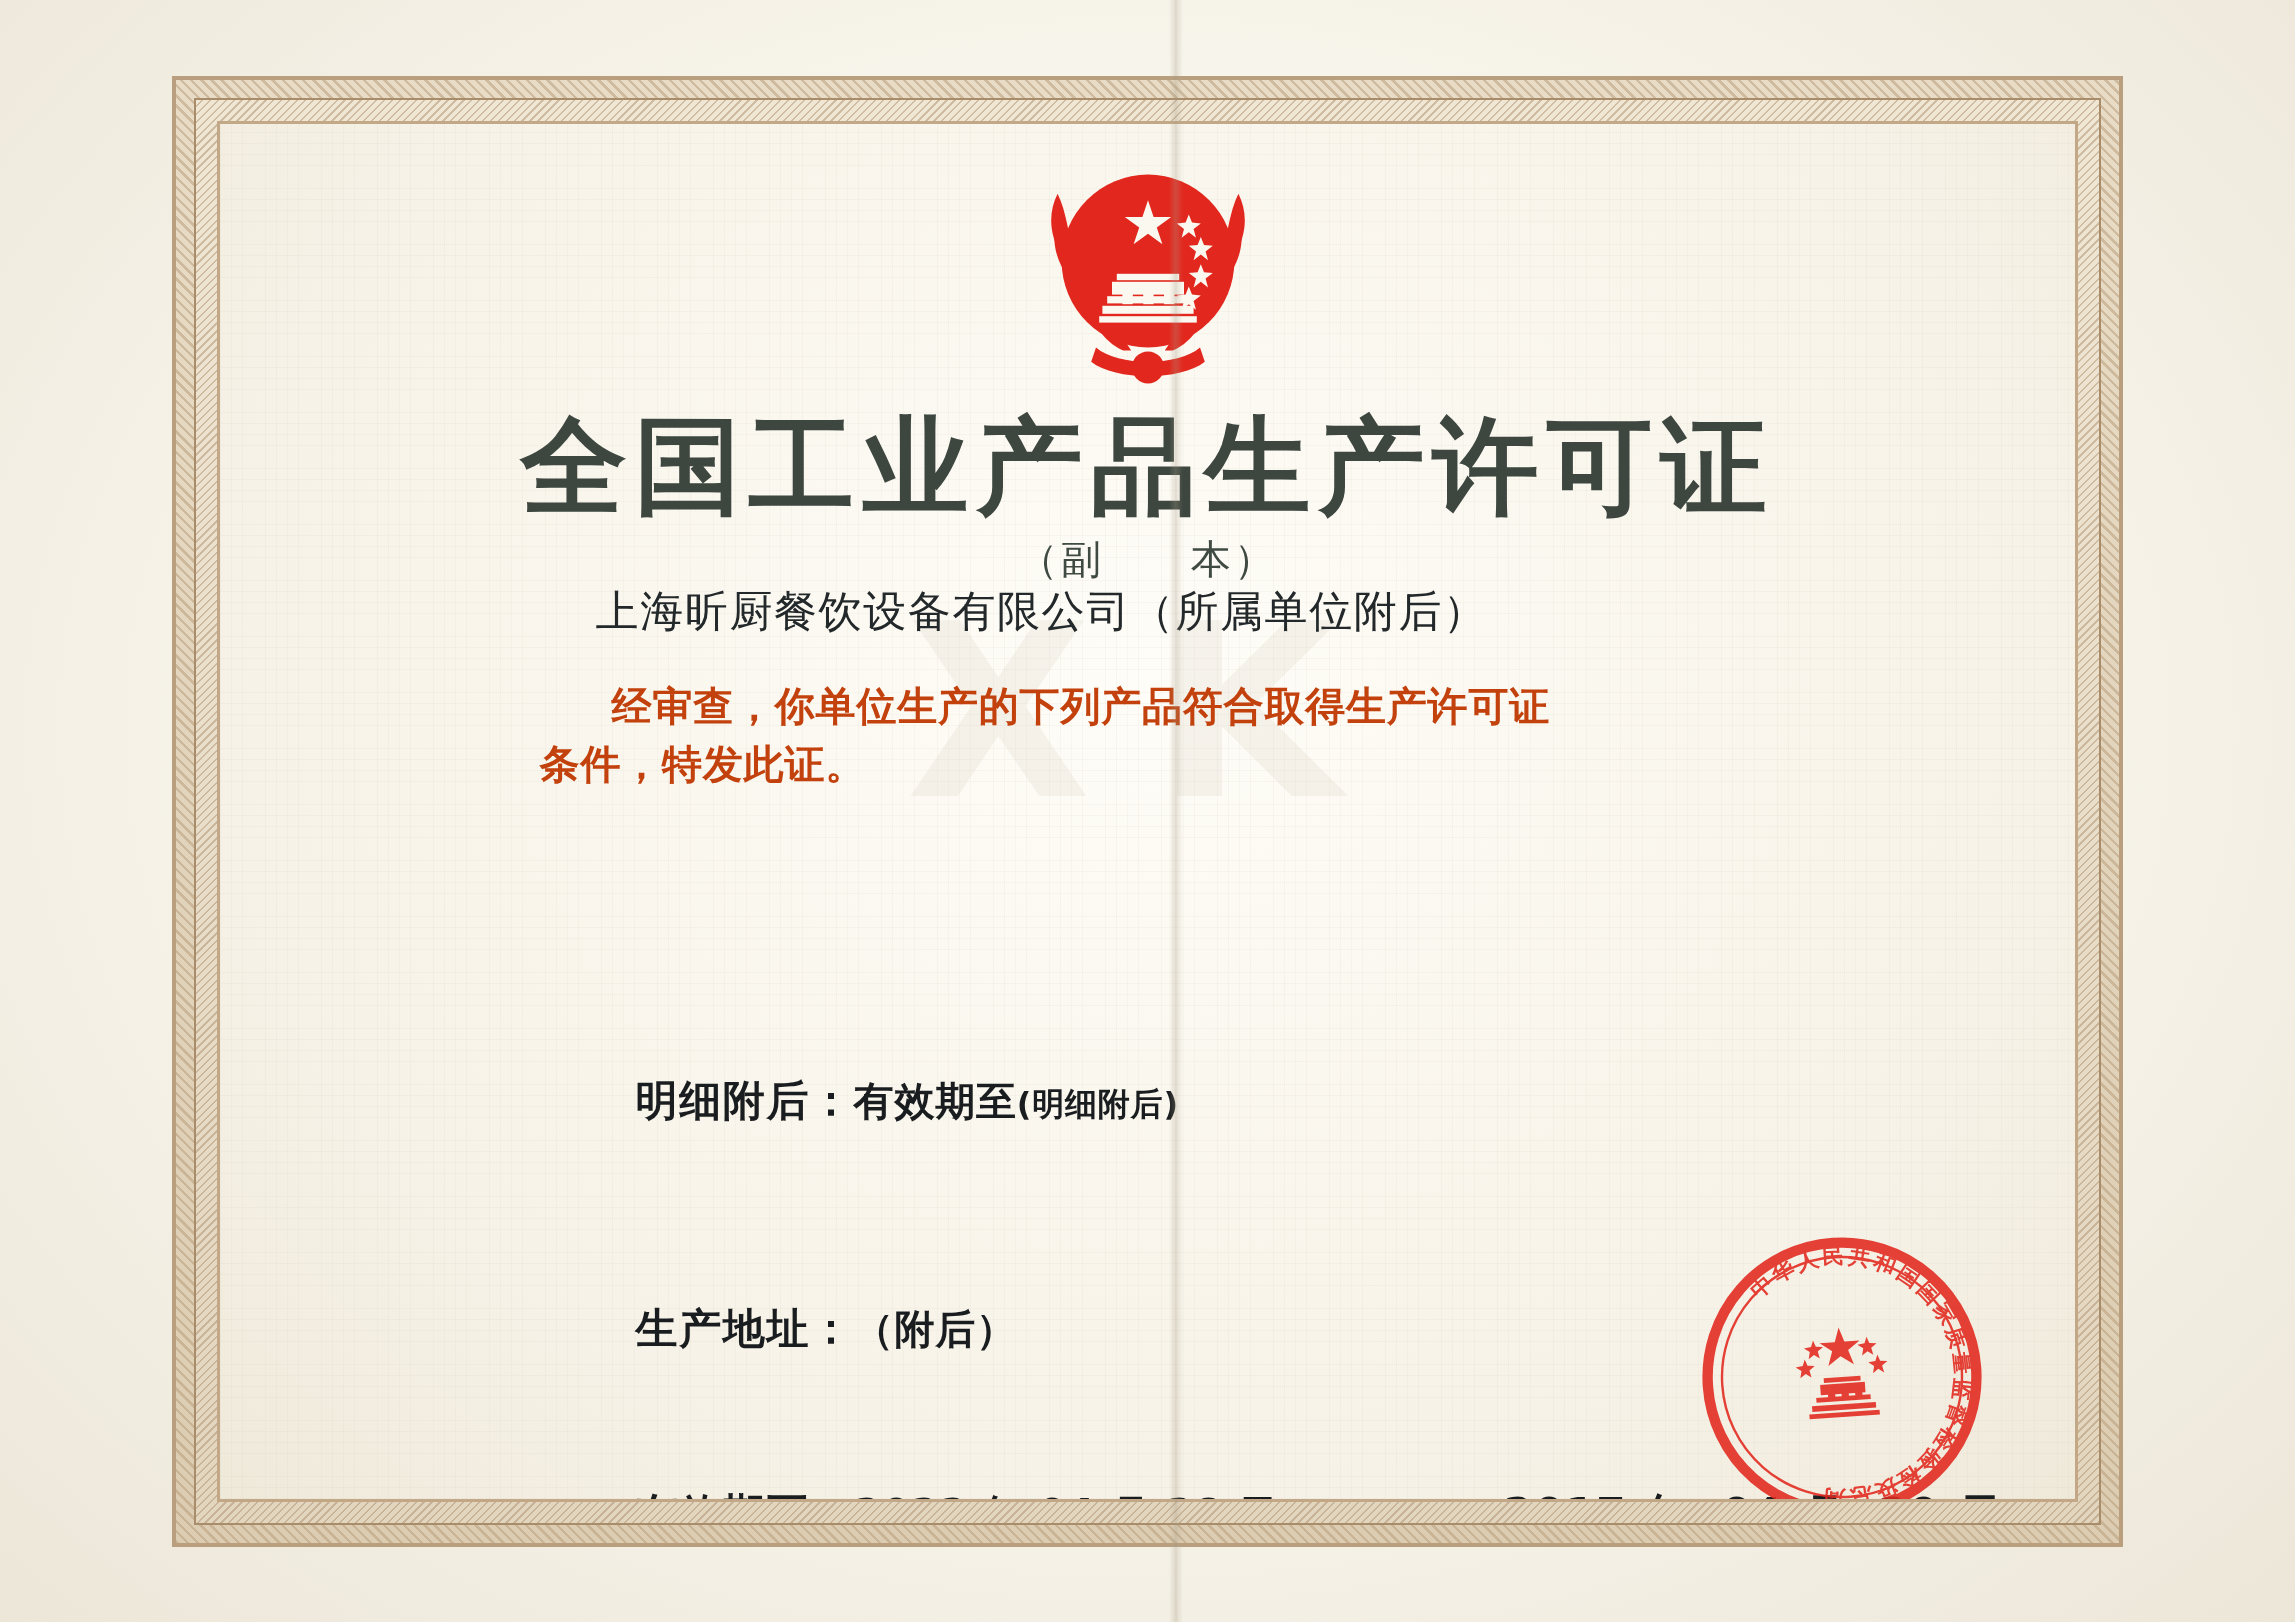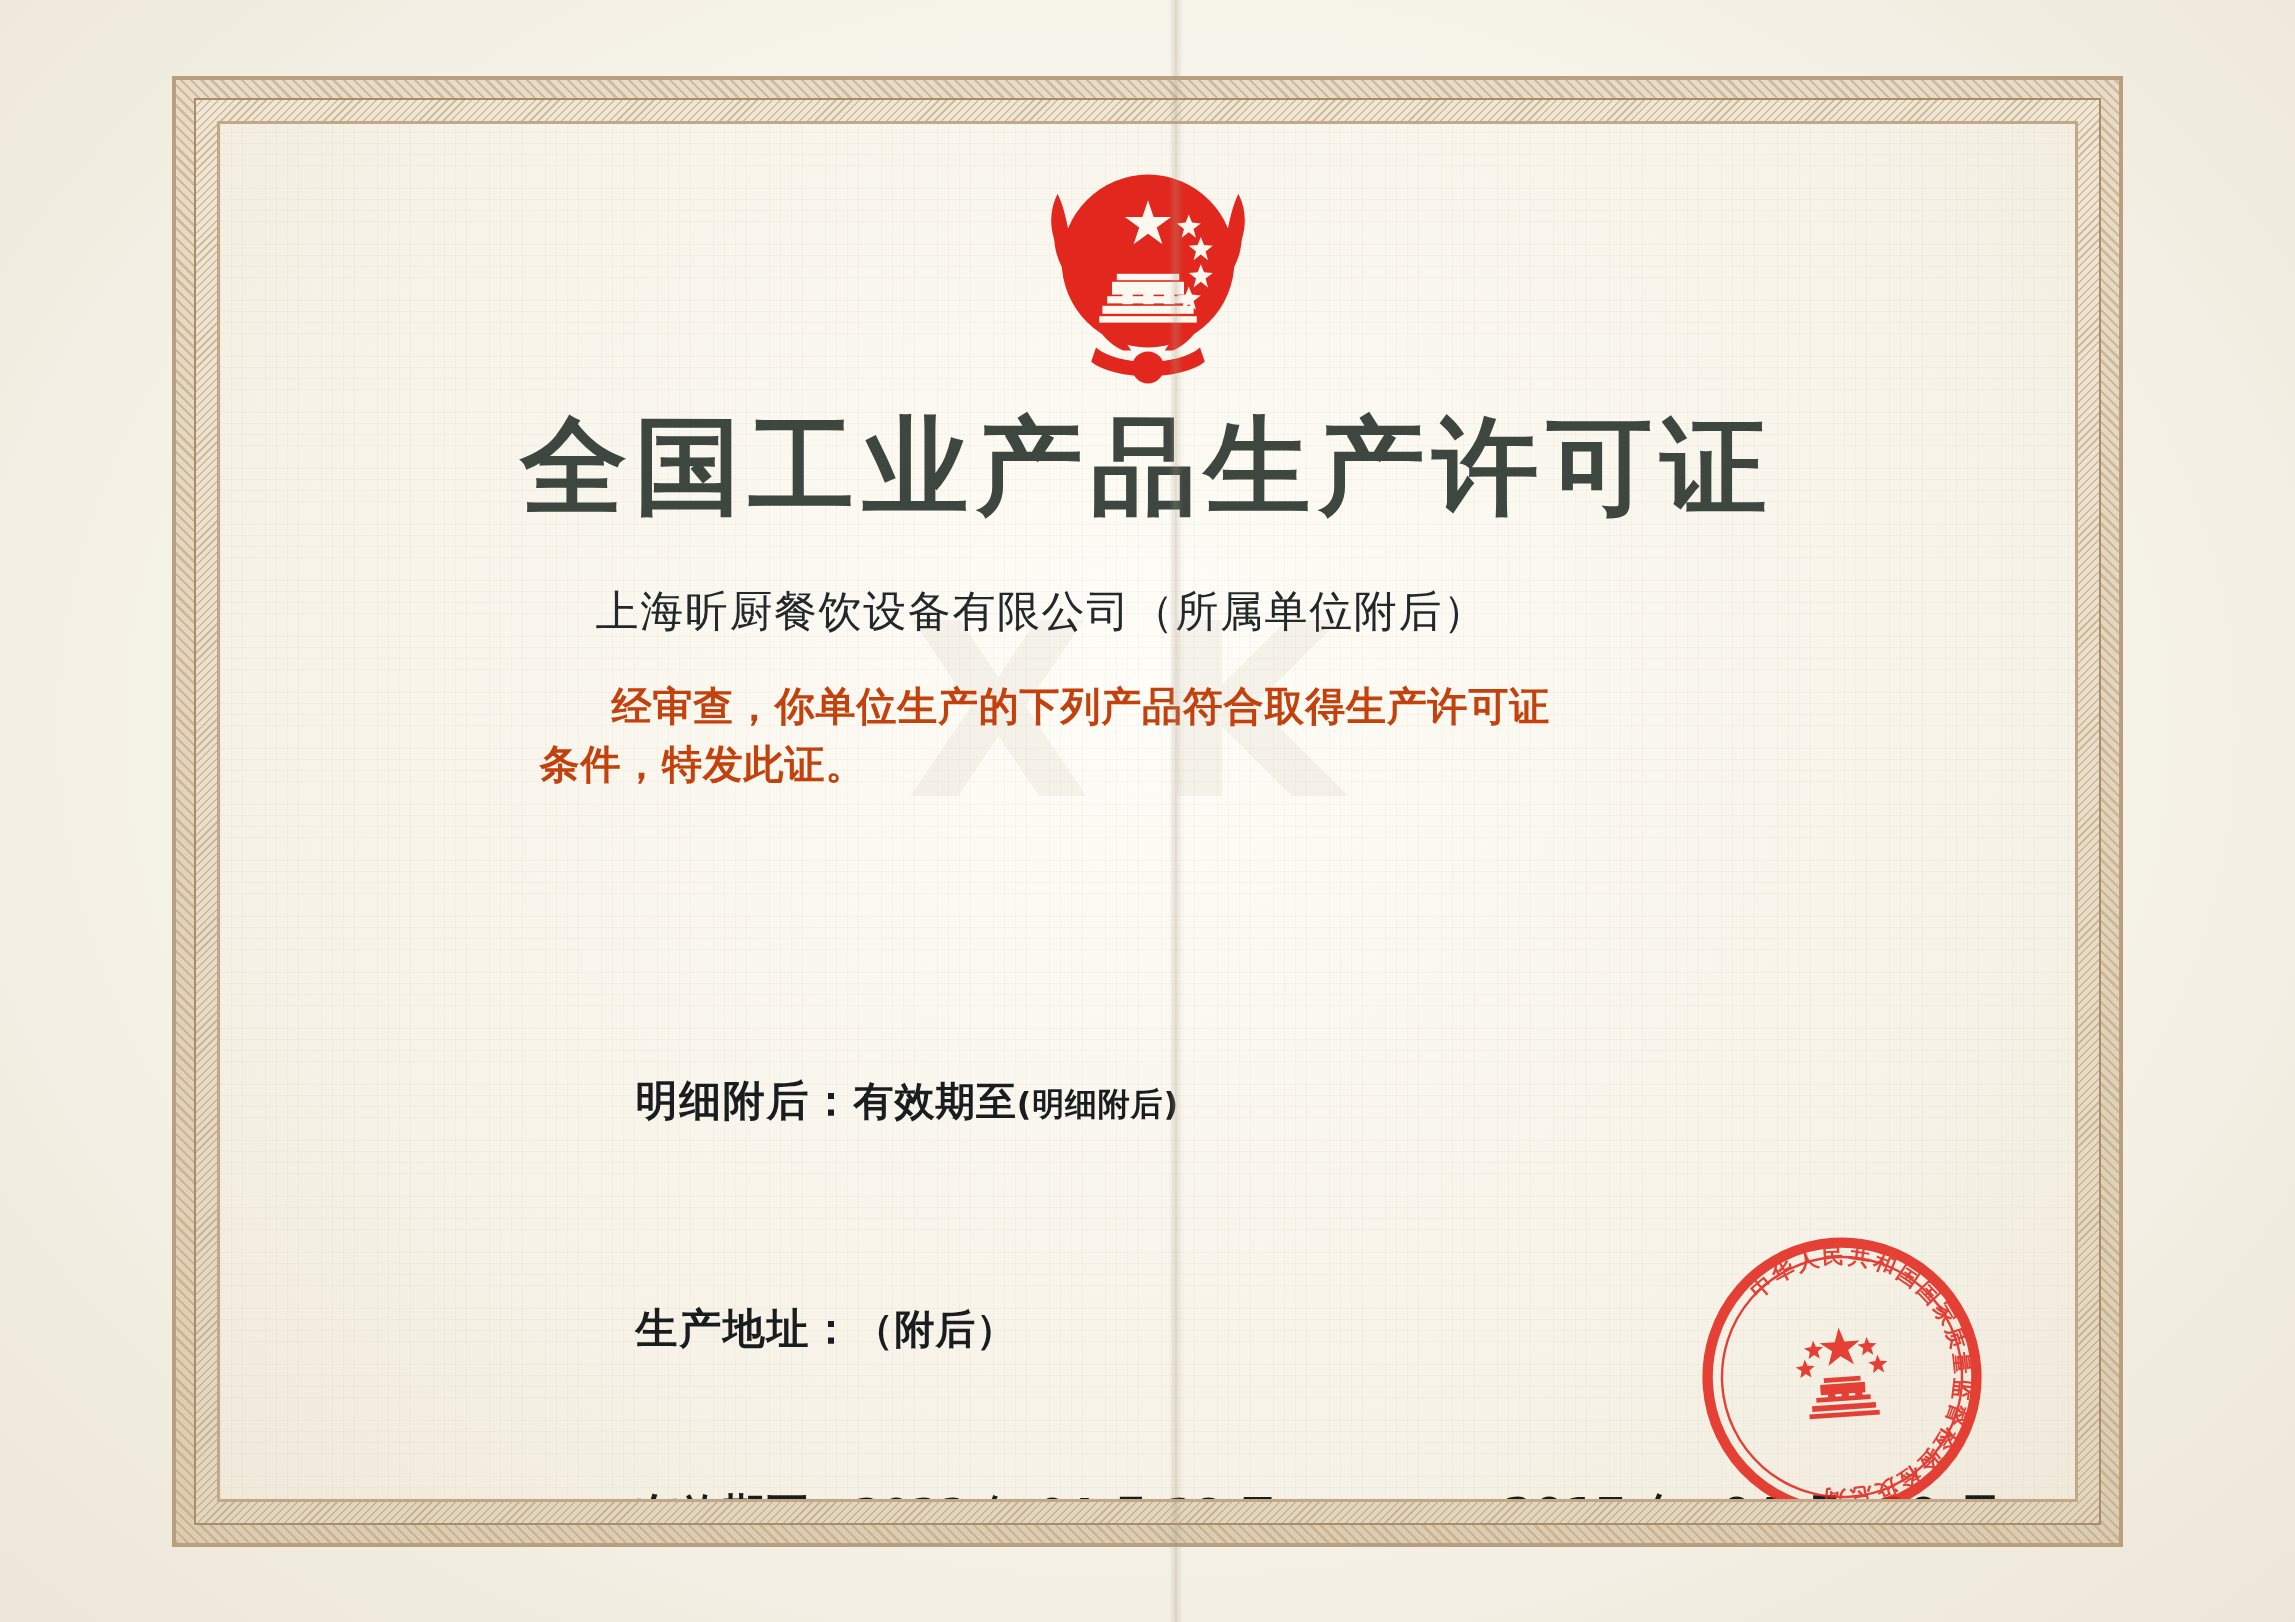--- a/index.html
+++ b/index.html
@@ -275,20 +275,21 @@
                 <polygon points="165,74 172,95 194,95 176,108 183,129 165,116 147,129 154,108 136,95 158,95"></polygon>
                 <polygon points="216,92 220,102 231,103 222,110 225,121 216,114 207,121 210,110 201,103 212,102"></polygon>
                 <polygon points="231,120 235,130 246,131 237,138 240,149 231,142 222,149 225,138 216,131 227,130"></polygon>
                 <polygon points="231,154 235,164 246,165 237,172 240,183 231,176 222,183 225,172 216,165 227,164"></polygon>
                 <polygon points="216,182 220,192 231,193 222,200 225,211 216,204 207,211 210,200 201,193 212,192"></polygon>
               </g>
             </svg>
           </div>
 
           <div class="main-title">全国工业产品生产许可证</div>
+          <div class="sub-title">（副　　本）</div>
 
           <div class="company-line">上海昕厨餐饮设备有限公司（所属单位附后）</div>
 
           <div class="statement">
             <span class="ind first">经审查，你单位生产的下列产品符合取得生产许可证</span>
             <span class="ind">条件，特发此证。</span>
           </div>
 
           <div class="field" id="field-product">
             <span class="label">明细附后：</span><span class="value">有效期至</span><span class="value small">(明细附后)</span>

